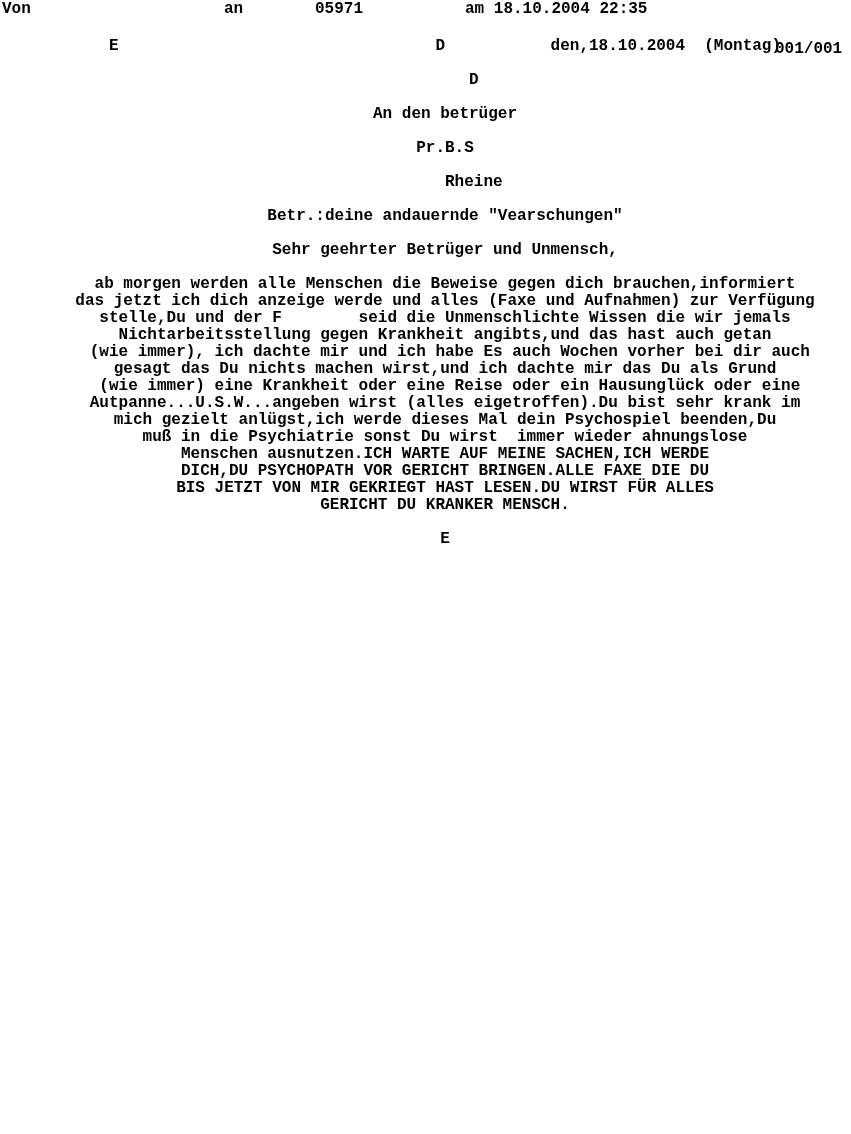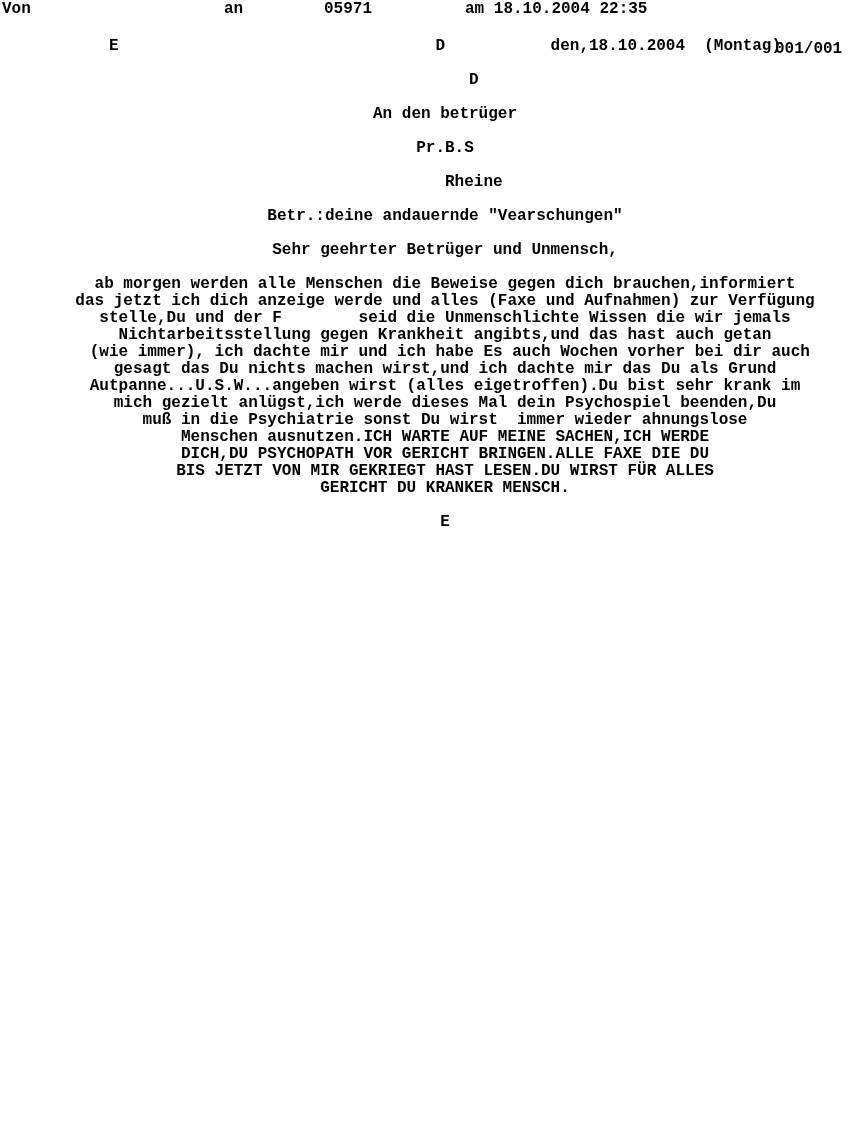--- a/index.html
+++ b/index.html
@@ -27,21 +27,21 @@
   .fh {
     position: absolute;
     top: 1px;
     font-size: 16px;
     line-height: 17px;
     white-space: pre;
     letter-spacing: 0;
   }
   .fh-von     { left: 2px; }
   .fh-an      { left: 224px; }
-  .fh-number  { left: 324px; text-align: right; }
+  .fh-number  { left: 315px; text-align: right; }
   .fh-time    { left: 465px; }
   .fh-pages   { left: 775px; margin-top: 40px; }
   .letter {
     position: absolute;
     left: 50px;
     top: 38px;
     width: 790px;
     text-align: center;
   }
   .ln {
@@ -78,20 +78,21 @@
     <div class="ln">Betr.:deine andauernde "Vearschungen"</div>
     <div class="ln"></div>
     <div class="ln">Sehr geehrter Betrüger und Unmensch,</div>
     <div class="ln"></div>
     <div class="ln">ab morgen werden alle Menschen die Beweise gegen dich brauchen,informiert</div>
     <div class="ln">das jetzt ich dich anzeige werde und alles (Faxe und Aufnahmen) zur Verfügung</div>
     <div class="ln">stelle,Du und der F        seid die Unmenschlichte Wissen die wir jemals</div>
     <div class="ln">Nichtarbeitsstellung gegen Krankheit angibts,und das hast auch getan</div>
     <div class="ln"> (wie immer), ich dachte mir und ich habe Es auch Wochen vorher bei dir auch</div>
     <div class="ln">gesagt das Du nichts machen wirst,und ich dachte mir das Du als Grund</div>
+    <div class="ln"> (wie immer) eine Krankheit oder eine Reise oder ein Hausunglück oder eine</div>
     <div class="ln">Autpanne...U.S.W...angeben wirst (alles eigetroffen).Du bist sehr krank im</div>
     <div class="ln">mich gezielt anlügst,ich werde dieses Mal dein Psychospiel beenden,Du</div>
     <div class="ln">muß in die Psychiatrie sonst Du wirst  immer wieder ahnungslose</div>
     <div class="ln">Menschen ausnutzen.ICH WARTE AUF MEINE SACHEN,ICH WERDE</div>
     <div class="ln">DICH,DU PSYCHOPATH VOR GERICHT BRINGEN.ALLE FAXE DIE DU</div>
     <div class="ln">BIS JETZT VON MIR GEKRIEGT HAST LESEN.DU WIRST FÜR ALLES</div>
     <div class="ln">GERICHT DU KRANKER MENSCH.</div>
     <div class="ln"></div>
     <div class="ln">E</div>
   </div>

